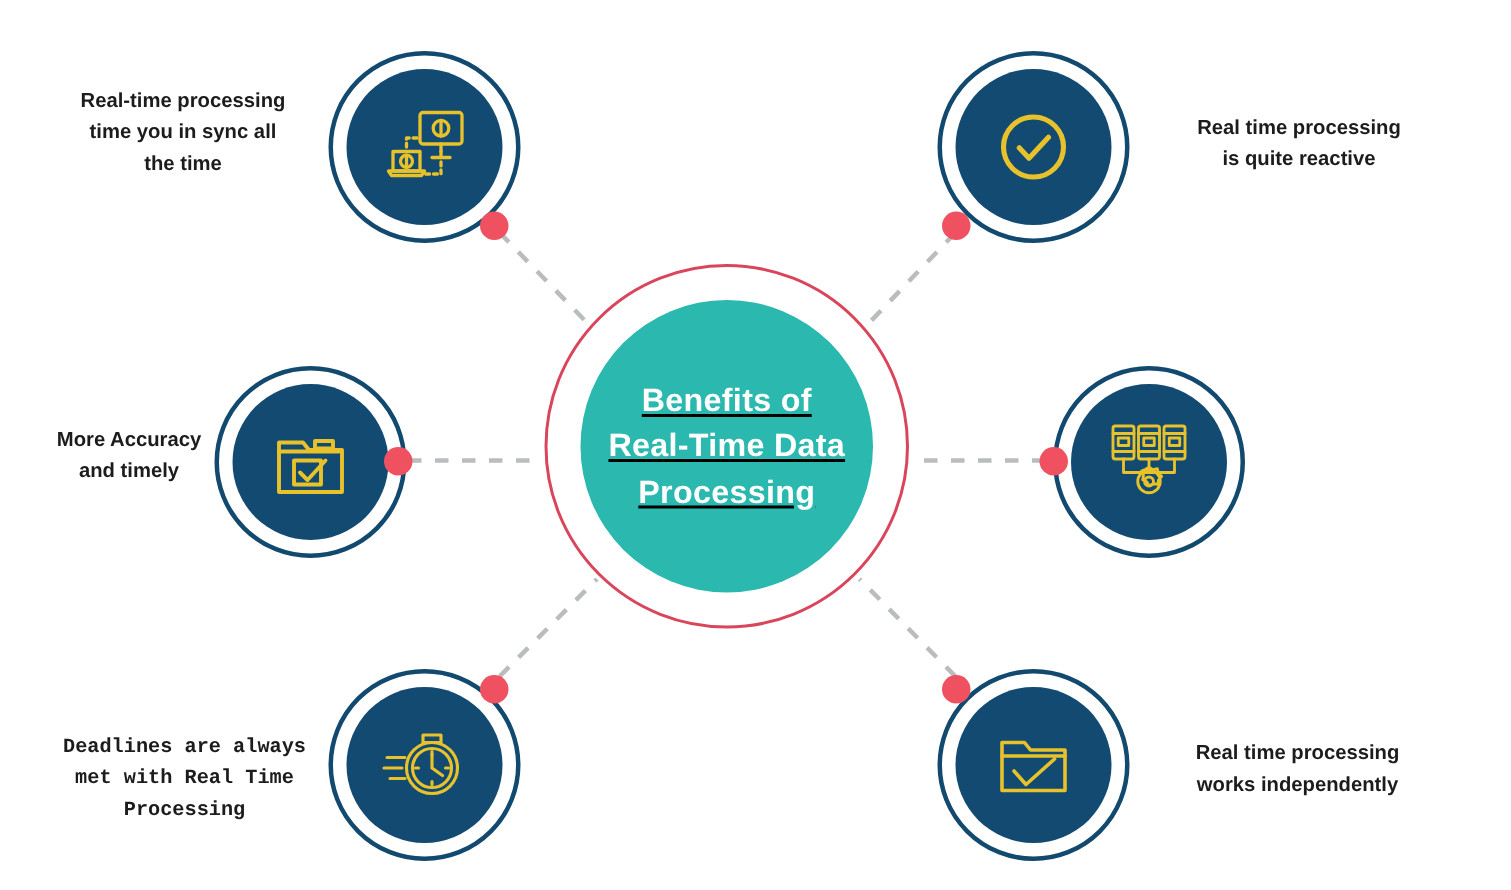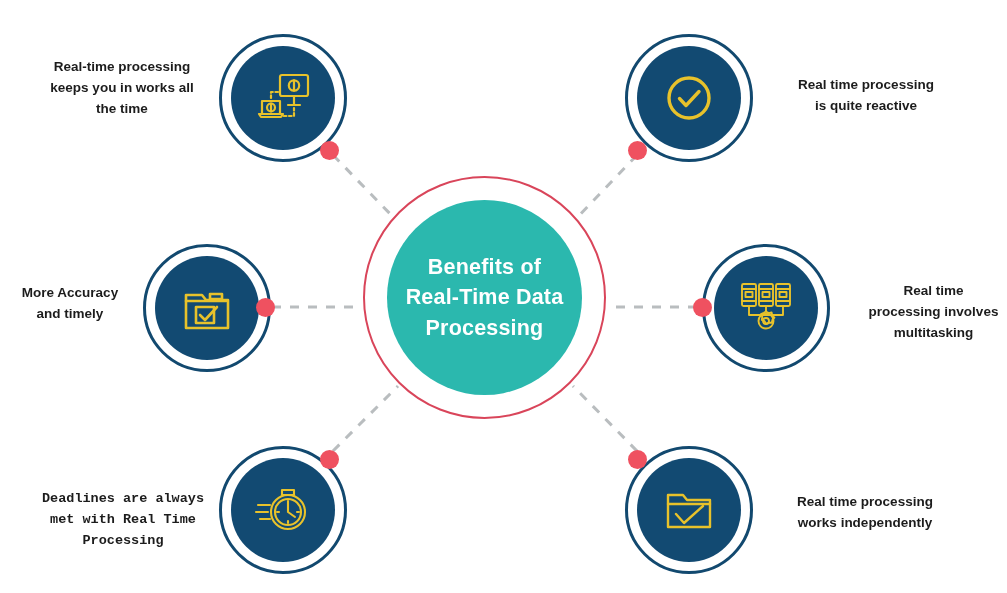--- a/index.html
+++ b/index.html
@@ -43,20 +43,21 @@
     left: 22px;
     top: 22px;
     width: 195px;
     height: 195px;
     border-radius: 50%;
     background: #2bb8ae;
     display: flex;
     align-items: center;
     justify-content: center;
     text-align: center;
+    text-decoration: underline;
   }
   .center-title {
     color: #ffffff;
     font-size: 21.5px;
     font-weight: bold;
     line-height: 1.42;
     letter-spacing: 0.2px;
     padding: 0 8px;
     white-space: pre-line;
   }
@@ -109,21 +110,21 @@
     position: absolute;
     color: #1c1c1c;
     font-size: 13.5px;
     font-weight: bold;
     line-height: 1.55;
     text-align: center;
     white-space: pre-line;
   }
   #label-0 { left: 24px;  top: 57px;  width: 196px; }
   #label-1 { left: 768px; top: 75px;  width: 196px; }
-  #label-2 { left: 0px;   top: 283px; width: 140px; }
+  #label-2 { left: 16px;   top: 283px; width: 140px; }
   #label-3 { left: 860px; top: 281px; width: 147px; }
   #label-4 { left: 28px;  top: 489px; width: 190px; font-family: Liberation Mono, monospace; }
   #label-5 { left: 760px; top: 492px; width: 210px; }
 </style>
 </head>
 <body>
 
 <div id="infographic">
 
   <svg class="svg-layer" viewBox="0 0 1007 593">
@@ -242,28 +243,25 @@
   </div>
 
   <div class="dot" id="dot-0"></div>
   <div class="dot" id="dot-1"></div>
   <div class="dot" id="dot-2"></div>
   <div class="dot" id="dot-3"></div>
   <div class="dot" id="dot-4"></div>
   <div class="dot" id="dot-5"></div>
 
   <div class="label" id="label-0">Real-time processing
-keeps you in works all
+time you in sync all
 the time</div>
   <div class="label" id="label-1">Real time processing
 is quite reactive</div>
   <div class="label" id="label-2">More Accuracy
 and timely</div>
-  <div class="label" id="label-3">Real time
-processing involves
-multitasking</div>
   <div class="label" id="label-4">Deadlines are always
 met with Real Time
 Processing</div>
   <div class="label" id="label-5">Real time processing
 works independently</div>
 
 </div>
 
 </body></html>

